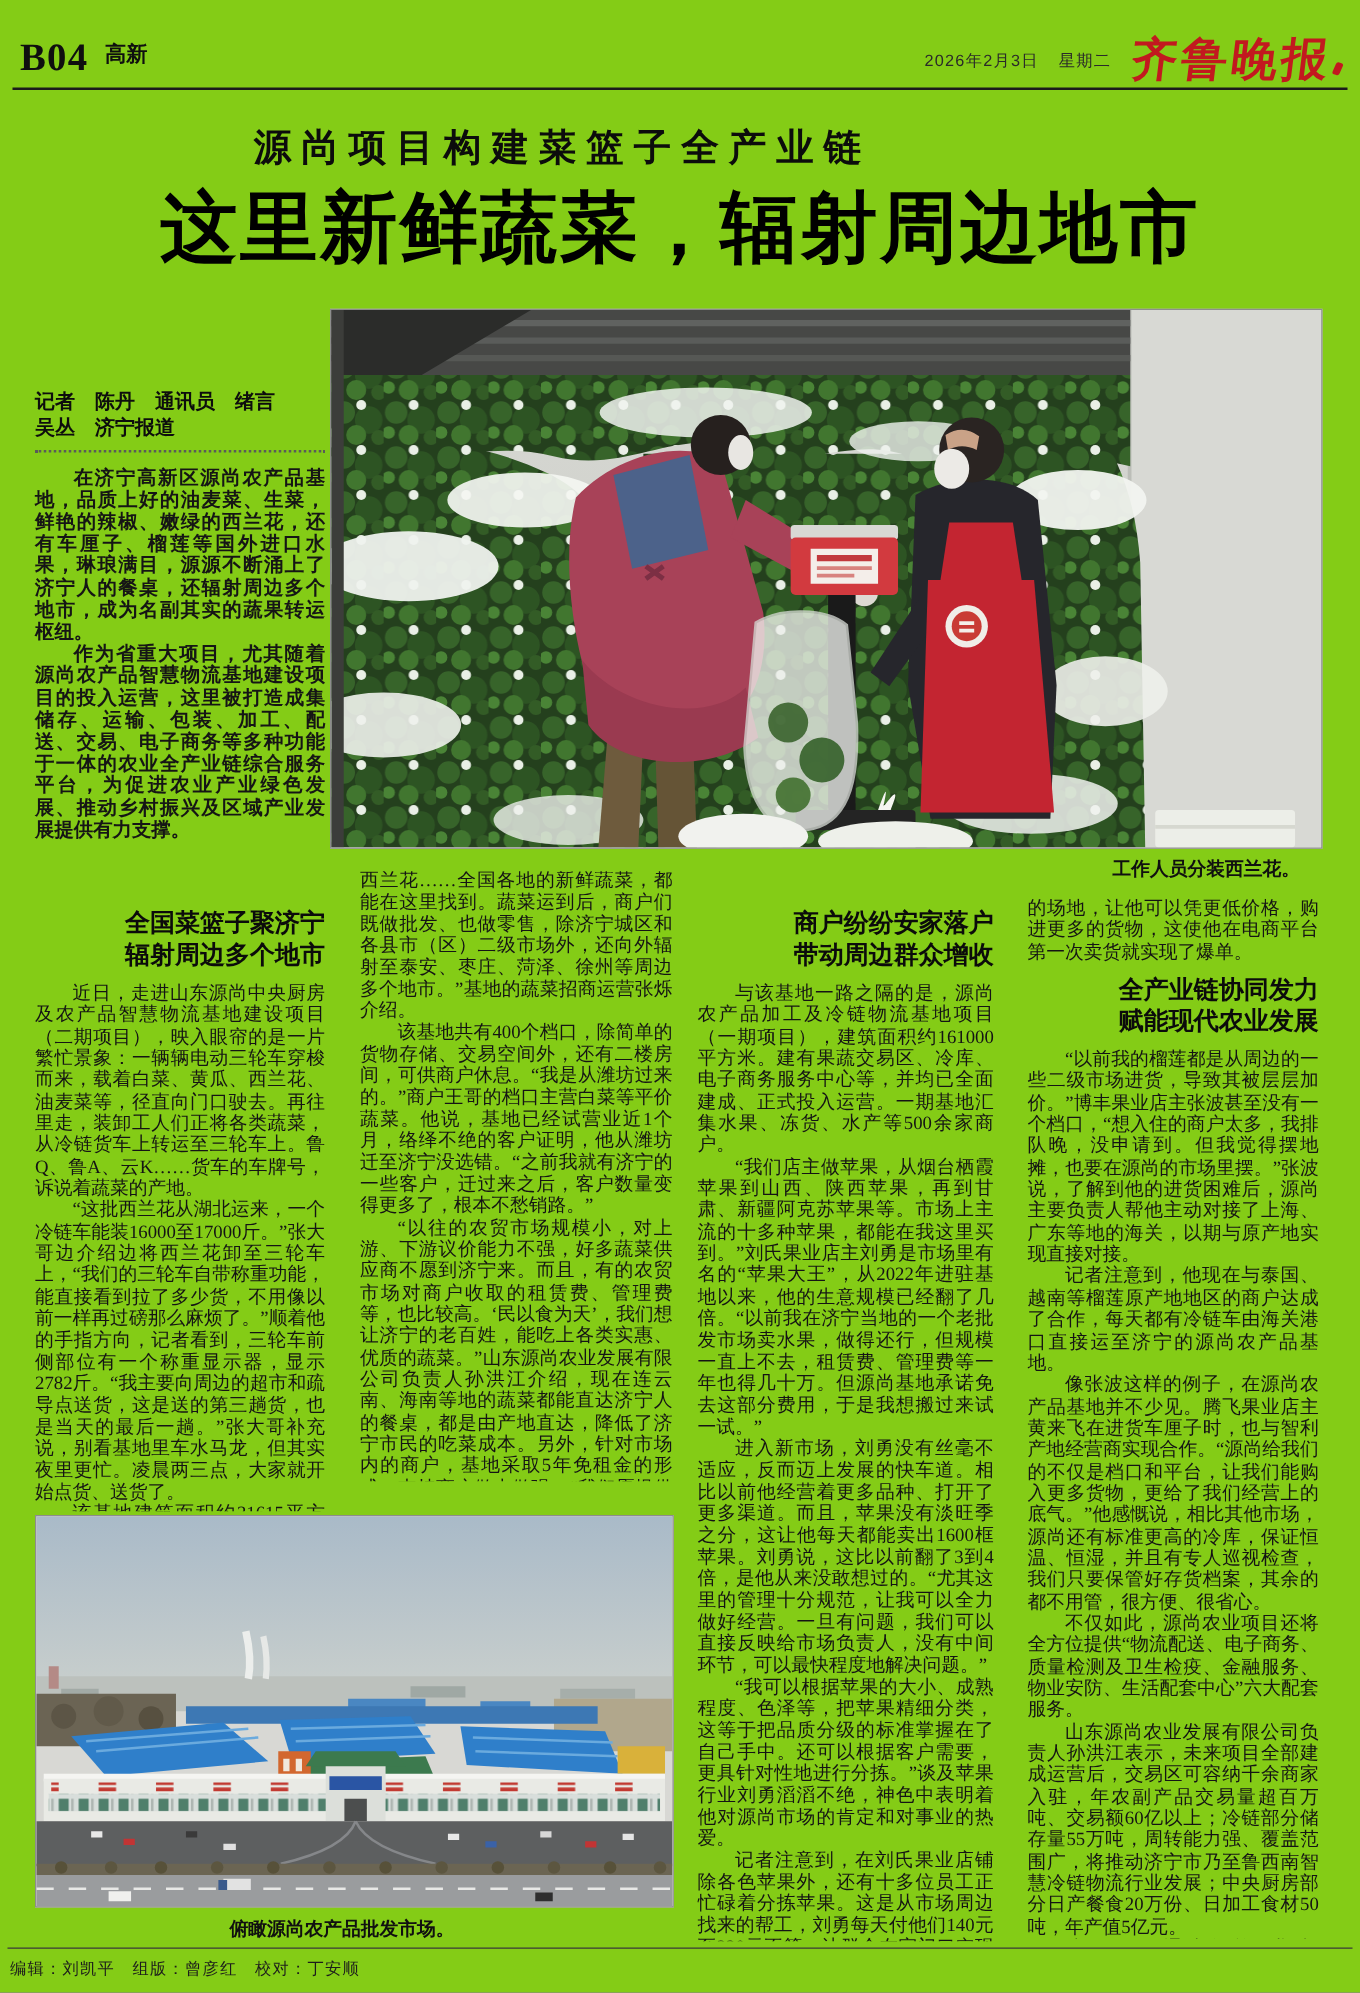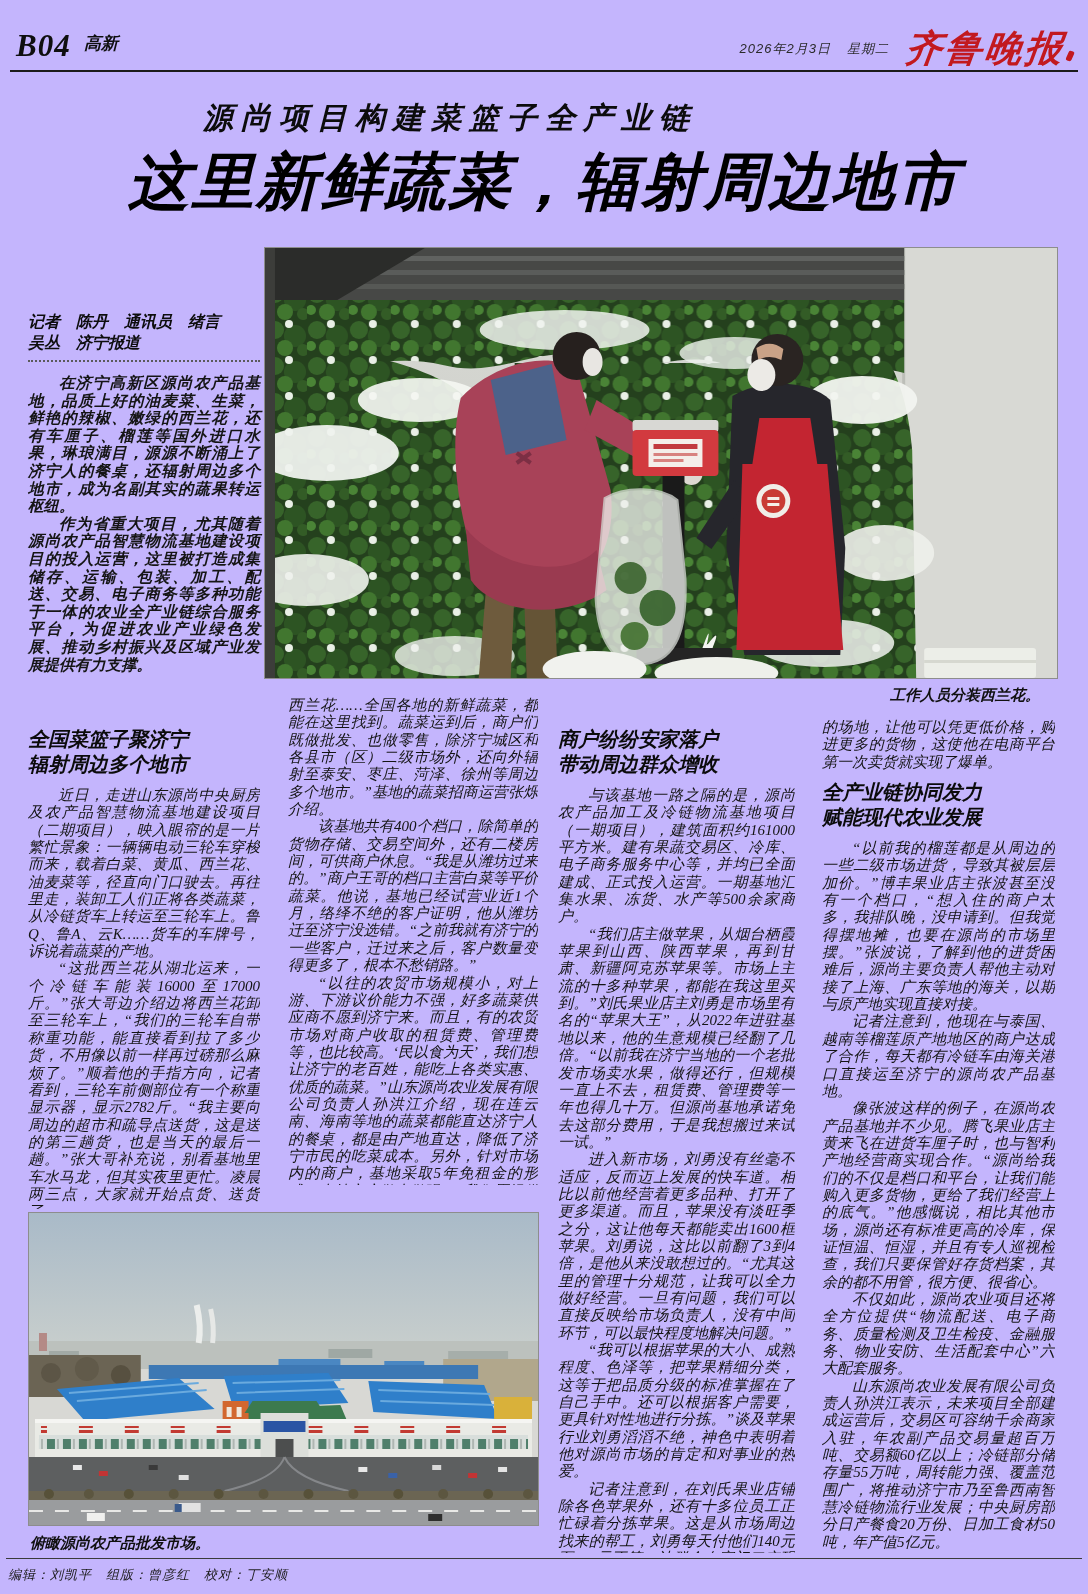--- a/index.html
+++ b/index.html
@@ -1,17 +1,17 @@
 <!DOCTYPE html>
 <html><head>
 <meta charset="utf-8">
 <style>
   html,body{margin:0;padding:0;background:#888;}
-  .page{position:relative;width:1088px;height:1594px;margin:0 auto;background:#c4b5fd;
-        font-family:"Liberation Serif","DejaVu Serif",serif;color:#111;overflow:hidden;font-style:italic;}
+  .page{position:relative;width:1088px;height:1594px;margin:0 auto;background:#84cc16;
+        font-family:"Liberation Serif","DejaVu Serif",serif;color:#111;overflow:hidden;}
   .abs{position:absolute;}
 
   
   .page-no{left:16px;top:28px;font-size:31px;font-weight:bold;letter-spacing:1px;color:#0f0f0f;}
   .section-name{left:84px;top:32px;font-size:17px;font-weight:bold;color:#0f0f0f;}
   .header-right{right:14px;top:30px;display:flex;align-items:center;gap:16px;margin-left:30px;}
   .date-text{font-size:13px;color:#2a2a2a;letter-spacing:1px;font-family:"Liberation Sans",sans-serif;}
   .masthead{font-size:37px;font-weight:bold;color:#c2191f;transform:skewX(-7deg);
             letter-spacing:3px;line-height:1;}
   .masthead-seal{display:inline-block;width:6px;height:10px;background:#c2191f;margin-left:3px;
@@ -31,28 +31,28 @@
   .intro p{margin:0;font-weight:bold;font-size:15.5px;line-height:17.6px;
            text-align:justify;text-indent:2em;color:#151515;}
 
   
   .photo-frame{border:1px solid #8d8d8d;box-sizing:border-box;background:#d8d8d4;overflow:hidden;}
   .photo-main{left:264px;top:247px;width:794px;height:432px;}
   .photo-market{left:28px;top:1212px;width:511px;height:314px;}
   .photo-frame svg{display:block;width:100%;height:100%;}
   .caption{font-family:"Liberation Sans",sans-serif;font-weight:bold;font-size:15px;color:#101010;}
   .caption-main{left:264px;top:686px;width:794px;text-align:right;padding-right:18px;box-sizing:border-box;}
-  .caption-market{left:30px;top:1534px;width:511px;text-align:left;}
+  .caption-market{left:18px;top:1534px;width:511px;text-align:center;}
 
   
   .col{position:absolute;overflow:hidden;}
   .col p{margin:0;font-size:15px;line-height:17.35px;text-align:justify;
          text-indent:2em;color:#141414;}
   .col p.cont{text-indent:0;}
-  .subhead{text-align:left;font-weight:bold;font-size:20px;line-height:25px;
+  .subhead{text-align:right;font-weight:bold;font-size:20px;line-height:25px;
            color:#0b0b0b;margin:0 0 10px 0;}
   .col1{left:28px;top:727px;width:232px;height:482px;}
   .col2{left:288px;top:697px;width:250px;height:488px;}
   .col3{left:558px;top:727px;width:237px;height:826px;}
   .col4{left:822px;top:719px;width:233px;height:832px;}
 
   
   .footer-rule{left:6px;width:1076px;top:1558px;height:1px;background:#3a3a3a;}
   .footer{left:8px;top:1566px;font-family:"Liberation Sans",sans-serif;font-size:13px;
           letter-spacing:1px;color:#1c1c1c;}

